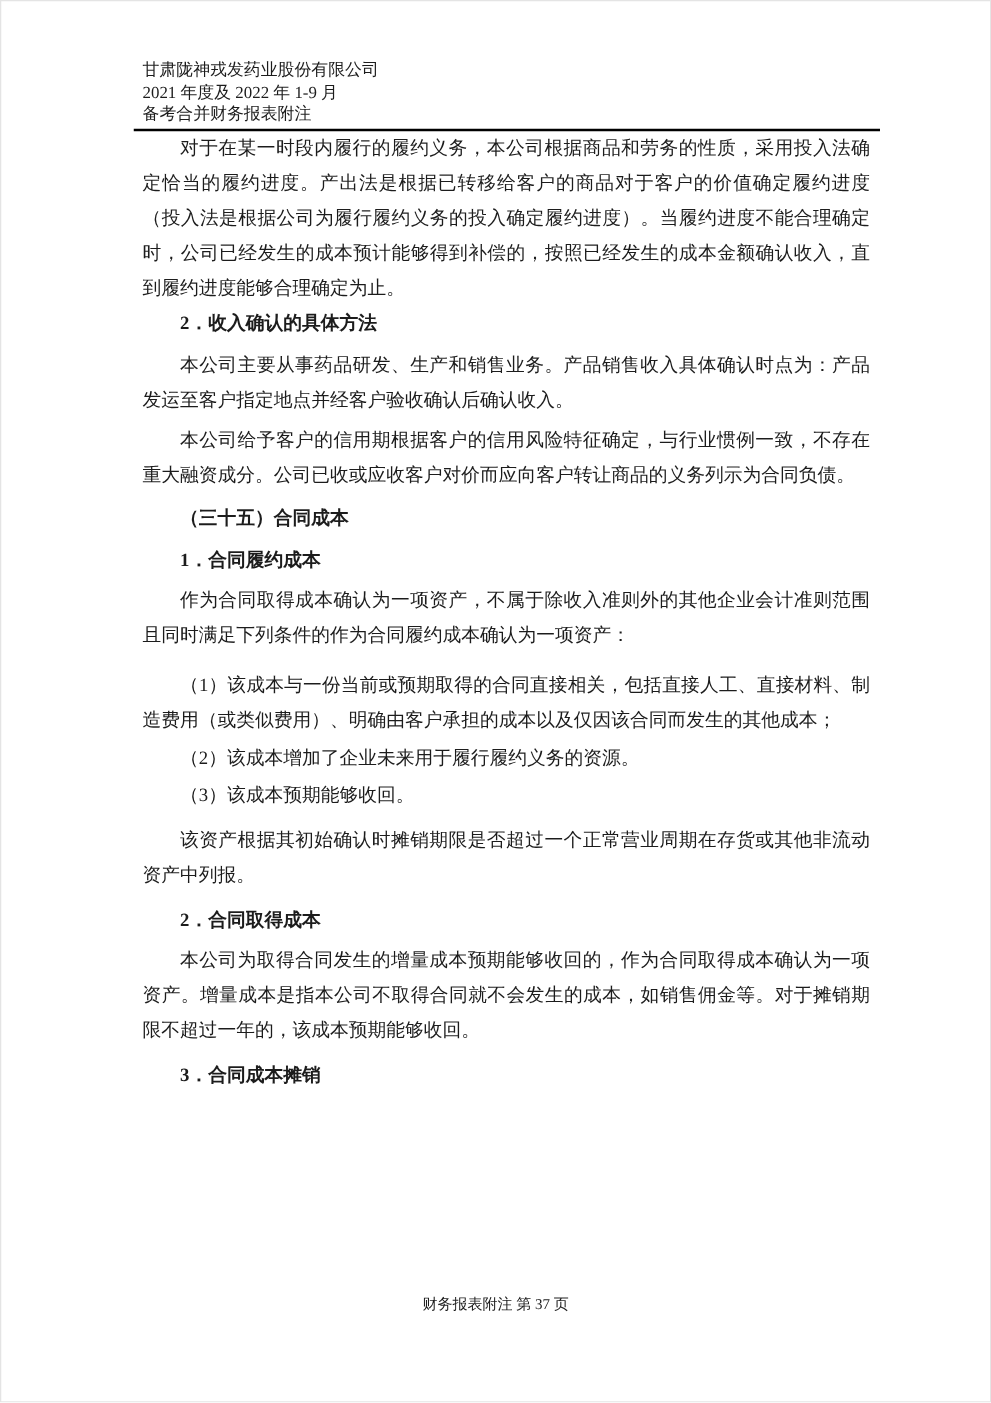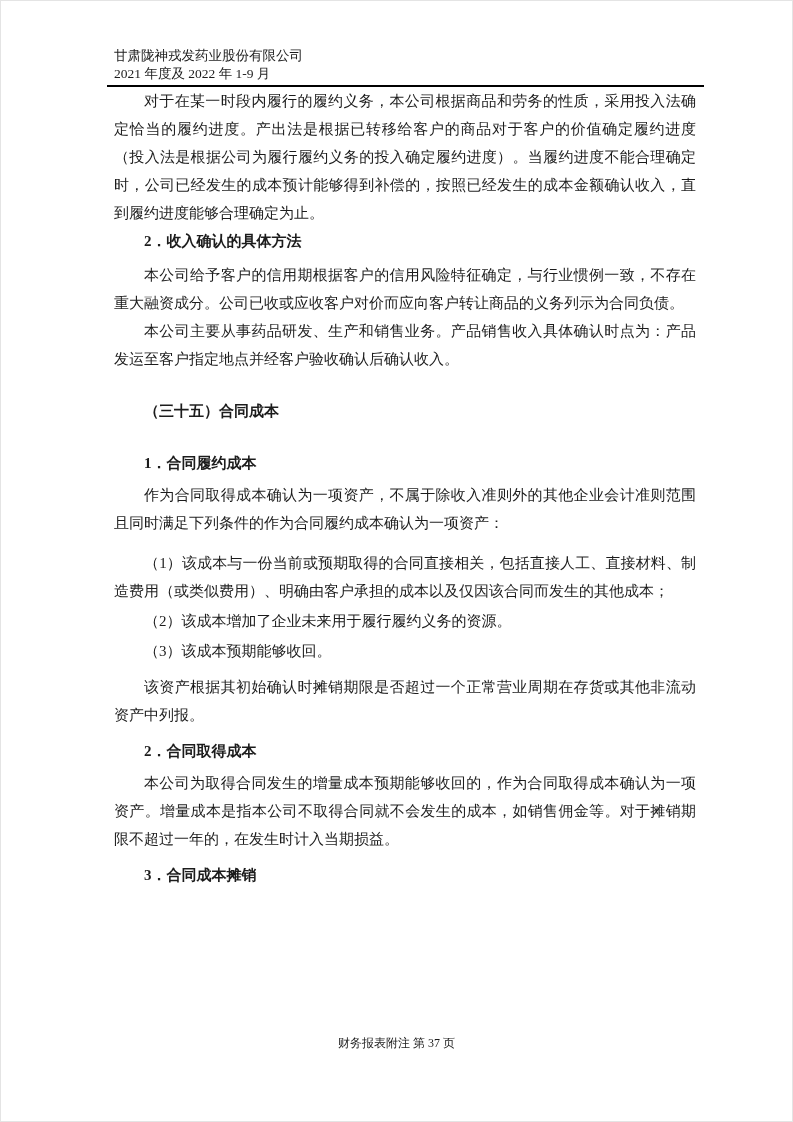--- a/index.html
+++ b/index.html
@@ -31,21 +31,21 @@
     font-size:15px;
     line-height:28px;
     text-align:justify;
     text-justify:inter-ideograph;
     margin:0;
   }
   .p{text-indent:2em;}
   .cont{text-indent:0;}
   .h{font-weight:bold;text-indent:2em;}
   .mt4{margin-top:4px;}
-  .mt6{margin-top:24px;}
+  .mt6{margin-top:6px;}
   .mt8{margin-top:8px;}
   .mt10{margin-top:2px;}
   .mt12{margin-top:12px;}
   .mb6{margin-bottom:6px;}
   
   .ftr{
     position:absolute;
     left:0;right:0;
     top:1034px;
     text-align:center;
@@ -54,36 +54,37 @@
   }
 </style>
 </head>
 <body>
 
 <div class="page">
 
   <div class="hdr">
     <div>甘肃陇神戎发药业股份有限公司</div>
     <div>2021 年度及 2022 年 1-9 月</div>
+    <div>备考合并财务报表附注</div>
   </div>
 
   <div class="body">
     <p class="p">对于在某一时段内履行的履约义务，本公司根据商品和劳务的性质，采用投入法确定恰当的履约进度。产出法是根据已转移给客户的商品对于客户的价值确定履约进度（投入法是根据公司为履行履约义务的投入确定履约进度）。当履约进度不能合理确定时，公司已经发生的成本预计能够得到补偿的，按照已经发生的成本金额确认收入，直到履约进度能够合理确定为止。</p>
     <p class="h mb6">2．收入确认的具体方法</p>
+    <p class="p">本公司主要从事药品研发、生产和销售业务。产品销售收入具体确认时点为：产品发运至客户指定地点并经客户验收确认后确认收入。</p>
     <p class="p mt4">本公司给予客户的信用期根据客户的信用风险特征确定，与行业惯例一致，不存在重大融资成分。公司已收或应收客户对价而应向客户转让商品的义务列示为合同负债。</p>
-    <p class="p">本公司主要从事药品研发、生产和销售业务。产品销售收入具体确认时点为：产品发运至客户指定地点并经客户验收确认后确认收入。</p>
     <p class="h mt6">（三十五）合同成本</p>
     <p class="h mt6">1．合同履约成本</p>
     <p class="p mt4">作为合同取得成本确认为一项资产，不属于除收入准则外的其他企业会计准则范围且同时满足下列条件的作为合同履约成本确认为一项资产：</p>
     <p class="p mt12">（1）该成本与一份当前或预期取得的合同直接相关，包括直接人工、直接材料、制造费用（或类似费用）、明确由客户承担的成本以及仅因该合同而发生的其他成本；</p>
     <p class="p mt10">（2）该成本增加了企业未来用于履行履约义务的资源。</p>
     <p class="p mt10">（3）该成本预期能够收回。</p>
     <p class="p mt8">该资产根据其初始确认时摊销期限是否超过一个正常营业周期在存货或其他非流动资产中列报。</p>
     <p class="h mt8">2．合同取得成本</p>
-    <p class="p mt4">本公司为取得合同发生的增量成本预期能够收回的，作为合同取得成本确认为一项资产。增量成本是指本公司不取得合同就不会发生的成本，如销售佣金等。对于摊销期限不超过一年的，在发生时计入当期损益。</p>
+    <p class="p mt4">本公司为取得合同发生的增量成本预期能够收回的，作为合同取得成本确认为一项资产。增量成本是指本公司不取得合同就不会发生的成本，如销售佣金等。对于摊销期限不超过一年的，该成本预期能够收回。</p>
     <p class="h mt8">3．合同成本摊销</p>
   </div>
 
   <div class="ftr">
     <span>财务报表附注 第 37 页</span>
   </div>
 
 </div>
 
 </body></html>

